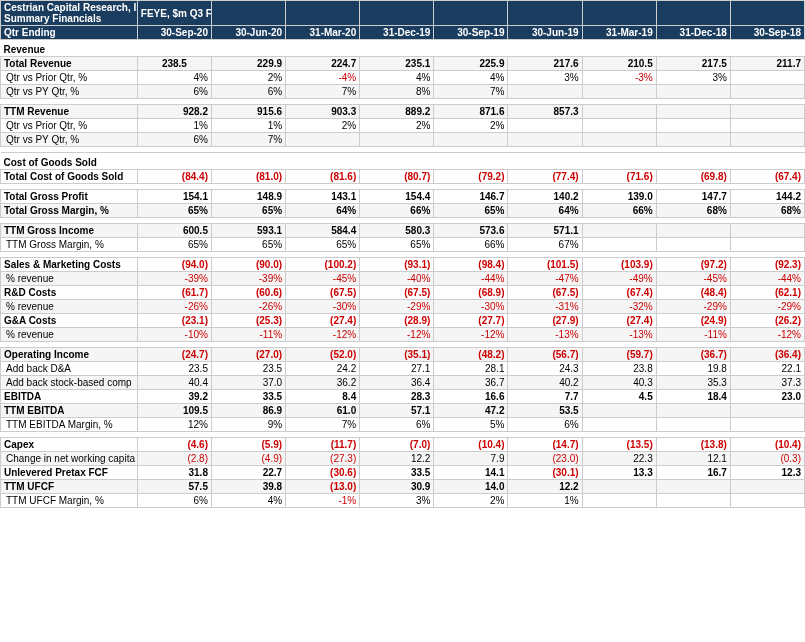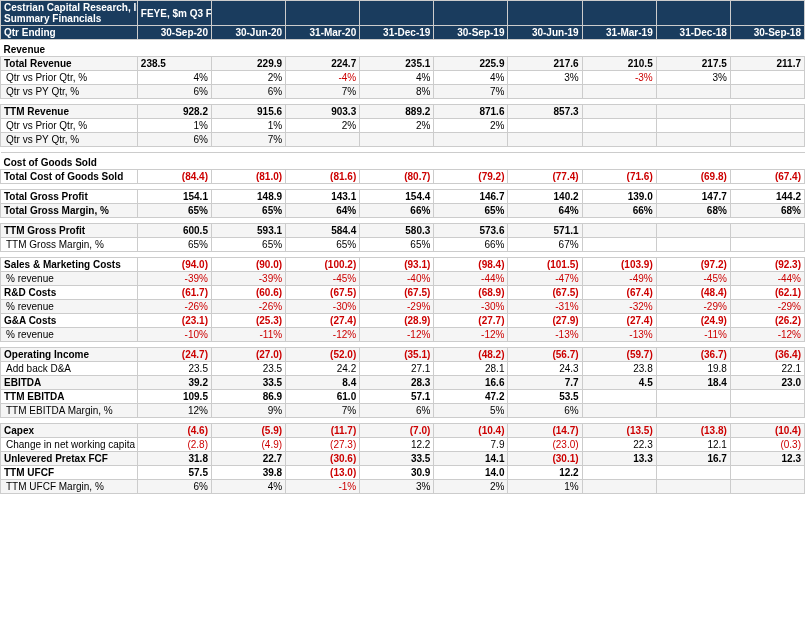--- a/index.html
+++ b/index.html
@@ -79,21 +79,21 @@
       <td class="right">31-Dec-18</td>
       <td class="right">30-Sep-18</td>
     </tr>
   </thead>
   <tbody id="table-body">
   <tr class="section-row">
         <td colspan="10" style="font-weight: bold; border-left: none; border-right: none; background: rgb(255, 255, 255); padding-top: 4px;">Revenue</td>
       </tr>
       <tr style="background: rgb(240, 240, 240);">
         <td style="font-weight: bold;">Total Revenue</td>
-        <td style="text-align: left; font-weight: bold;">238.5</td>
+        <td style="text-align: center; font-weight: bold;">238.5</td>
         <td style="text-align: right; font-weight: bold;">229.9</td>
         <td style="text-align: right; font-weight: bold;">224.7</td>
         <td style="text-align: right; font-weight: bold;">235.1</td>
         <td style="text-align: right; font-weight: bold;">225.9</td>
         <td style="text-align: right; font-weight: bold;">217.6</td>
         <td style="text-align: right; font-weight: bold;">210.5</td>
         <td style="text-align: right; font-weight: bold;">217.5</td>
         <td style="text-align: right; font-weight: bold;">211.7</td>
       </tr>
       <tr style="background: rgb(255, 255, 255);">
@@ -201,21 +201,21 @@
         <td style="text-align: right; font-weight: bold;">65%</td>
         <td style="text-align: right; font-weight: bold;">64%</td>
         <td style="text-align: right; font-weight: bold;">66%</td>
         <td style="text-align: right; font-weight: bold;">68%</td>
         <td style="text-align: right; font-weight: bold;">68%</td>
       </tr>
       <tr style="height: 6px;">
         <td colspan="10" style="border: none; background: rgb(255, 255, 255);"></td>
       </tr>
       <tr style="background: rgb(255, 255, 255);">
-        <td style="font-weight: bold;">TTM Gross Profit</td>
+        <td style="font-weight: bold;">TTM Gross Income</td>
         <td style="text-align: right; font-weight: bold;">600.5</td>
         <td style="text-align: right; font-weight: bold;">593.1</td>
         <td style="text-align: right; font-weight: bold;">584.4</td>
         <td style="text-align: right; font-weight: bold;">580.3</td>
         <td style="text-align: right; font-weight: bold;">573.6</td>
         <td style="text-align: right; font-weight: bold;">571.1</td>
         <td style="text-align: right; font-weight: bold;"></td>
         <td style="text-align: right; font-weight: bold;"></td>
         <td style="text-align: right; font-weight: bold;"></td>
       </tr>
@@ -325,20 +325,32 @@
         <td style="padding-left: 5px;">Add back D&amp;A</td>
         <td style="text-align: right;">23.5</td>
         <td style="text-align: right;">23.5</td>
         <td style="text-align: right;">24.2</td>
         <td style="text-align: right;">27.1</td>
         <td style="text-align: right;">28.1</td>
         <td style="text-align: right;">24.3</td>
         <td style="text-align: right;">23.8</td>
         <td style="text-align: right;">19.8</td>
         <td style="text-align: right;">22.1</td>
+      </tr>
+      <tr style="background: rgb(255, 255, 255);">
+        <td style="padding-left: 5px;">Add back stock-based comp</td>
+        <td style="text-align: right;">40.4</td>
+        <td style="text-align: right;">37.0</td>
+        <td style="text-align: right;">36.2</td>
+        <td style="text-align: right;">36.4</td>
+        <td style="text-align: right;">36.7</td>
+        <td style="text-align: right;">40.2</td>
+        <td style="text-align: right;">40.3</td>
+        <td style="text-align: right;">35.3</td>
+        <td style="text-align: right;">37.3</td>
       </tr>
       <tr style="background: rgb(240, 240, 240);">
         <td style="font-weight: bold;">EBITDA</td>
         <td style="text-align: right; font-weight: bold;">39.2</td>
         <td style="text-align: right; font-weight: bold;">33.5</td>
         <td style="text-align: right; font-weight: bold;">8.4</td>
         <td style="text-align: right; font-weight: bold;">28.3</td>
         <td style="text-align: right; font-weight: bold;">16.6</td>
         <td style="text-align: right; font-weight: bold;">7.7</td>
         <td style="text-align: right; font-weight: bold;">4.5</td>

